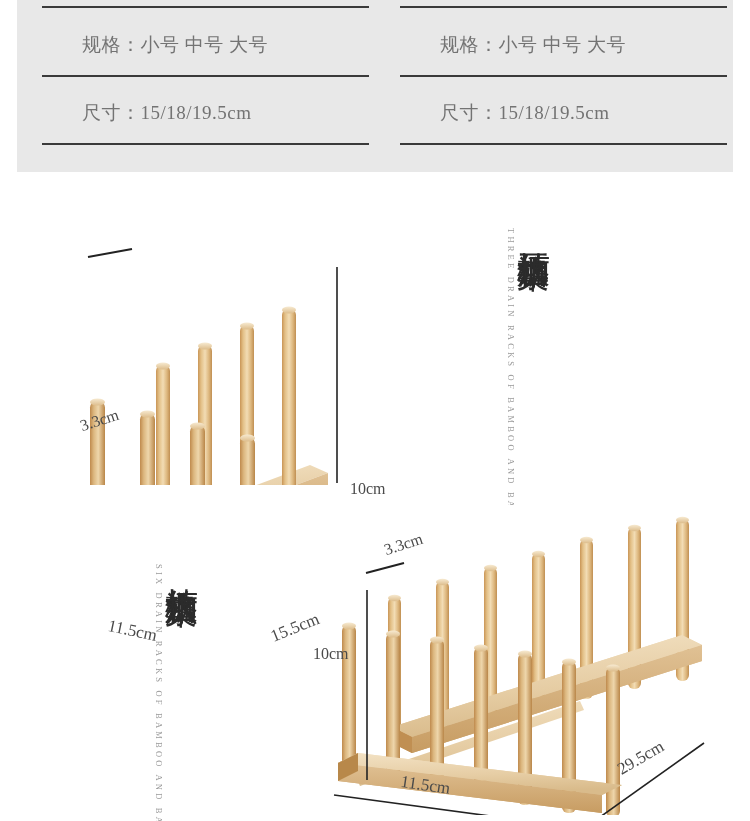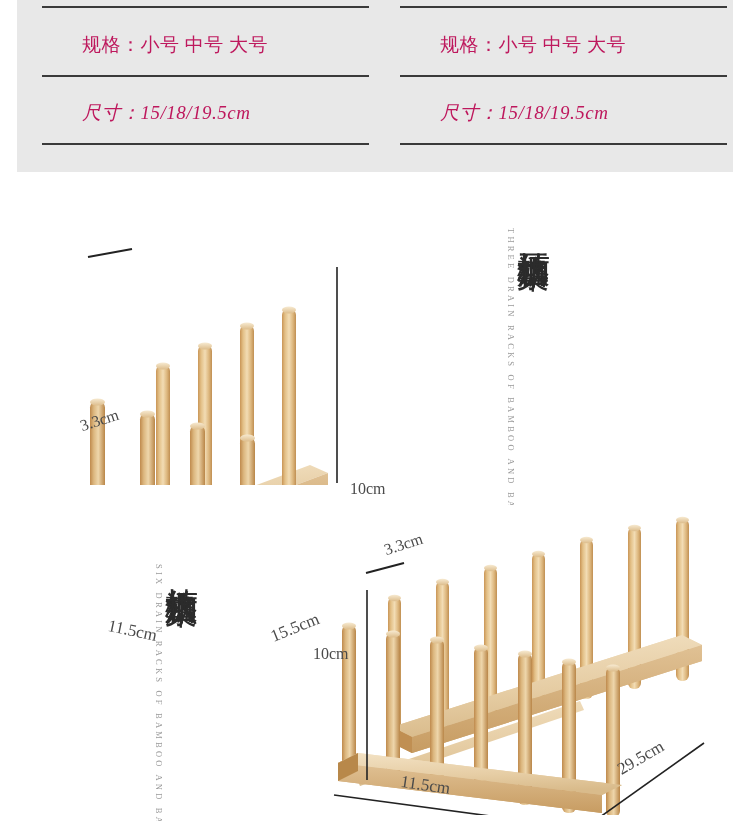--- a/index.html
+++ b/index.html
@@ -41,27 +41,27 @@
     border-top: 2px solid #3a3a3a;
   }
   .spec-rule.r1 { top: 0px; }
   .spec-rule.r2 { top: 69px; }
   .spec-rule.r3 { top: 137px; }
 
   .spec-line {
     position: absolute;
     left: 40px;
     font-size: 19px;
-    color: #be185d;
+    color: #737373;
     letter-spacing: 0.5px;
     white-space: nowrap;
     font-family: "DejaVu Serif", "Liberation Serif", serif;
   }
   .spec-line.l1 { top: 26px; }
-  .spec-line.l2 { top: 94px; font-style: italic; }
+  .spec-line.l2 { top: 94px; }
   .spec-line .val { font-family: "Liberation Serif", "DejaVu Serif", serif; }
 
   
   .product-block { position: absolute; }
 
   
   .vtitle {
     position: absolute;
     display: flex;
     flex-direction: row-reverse;

